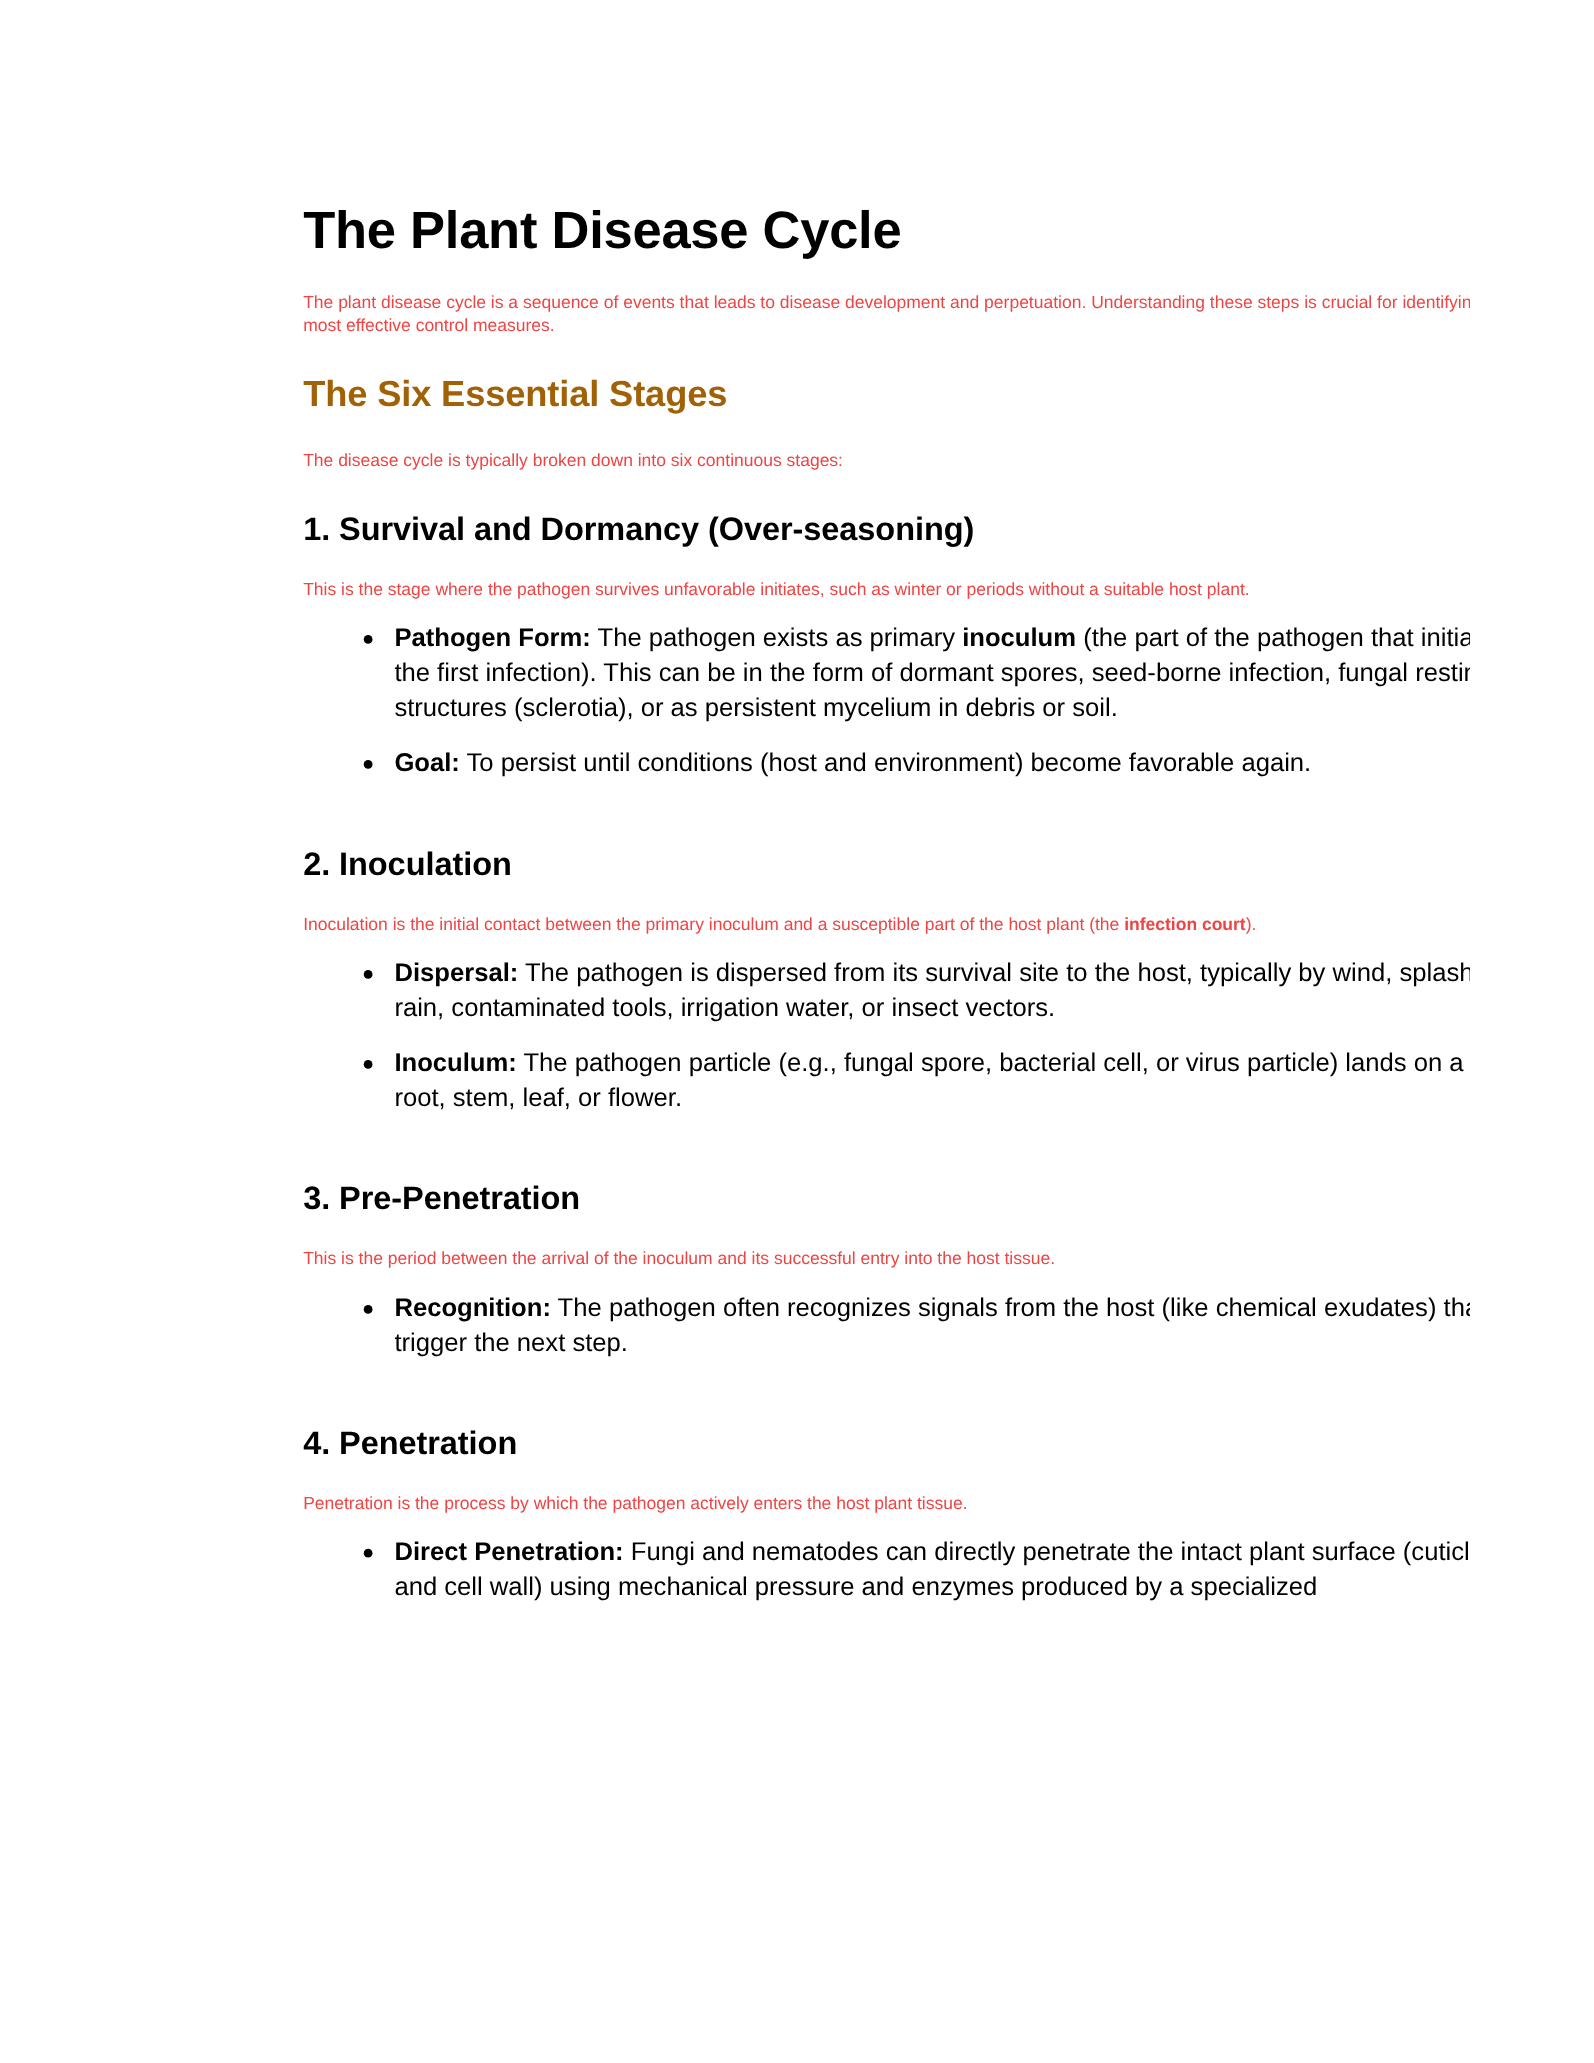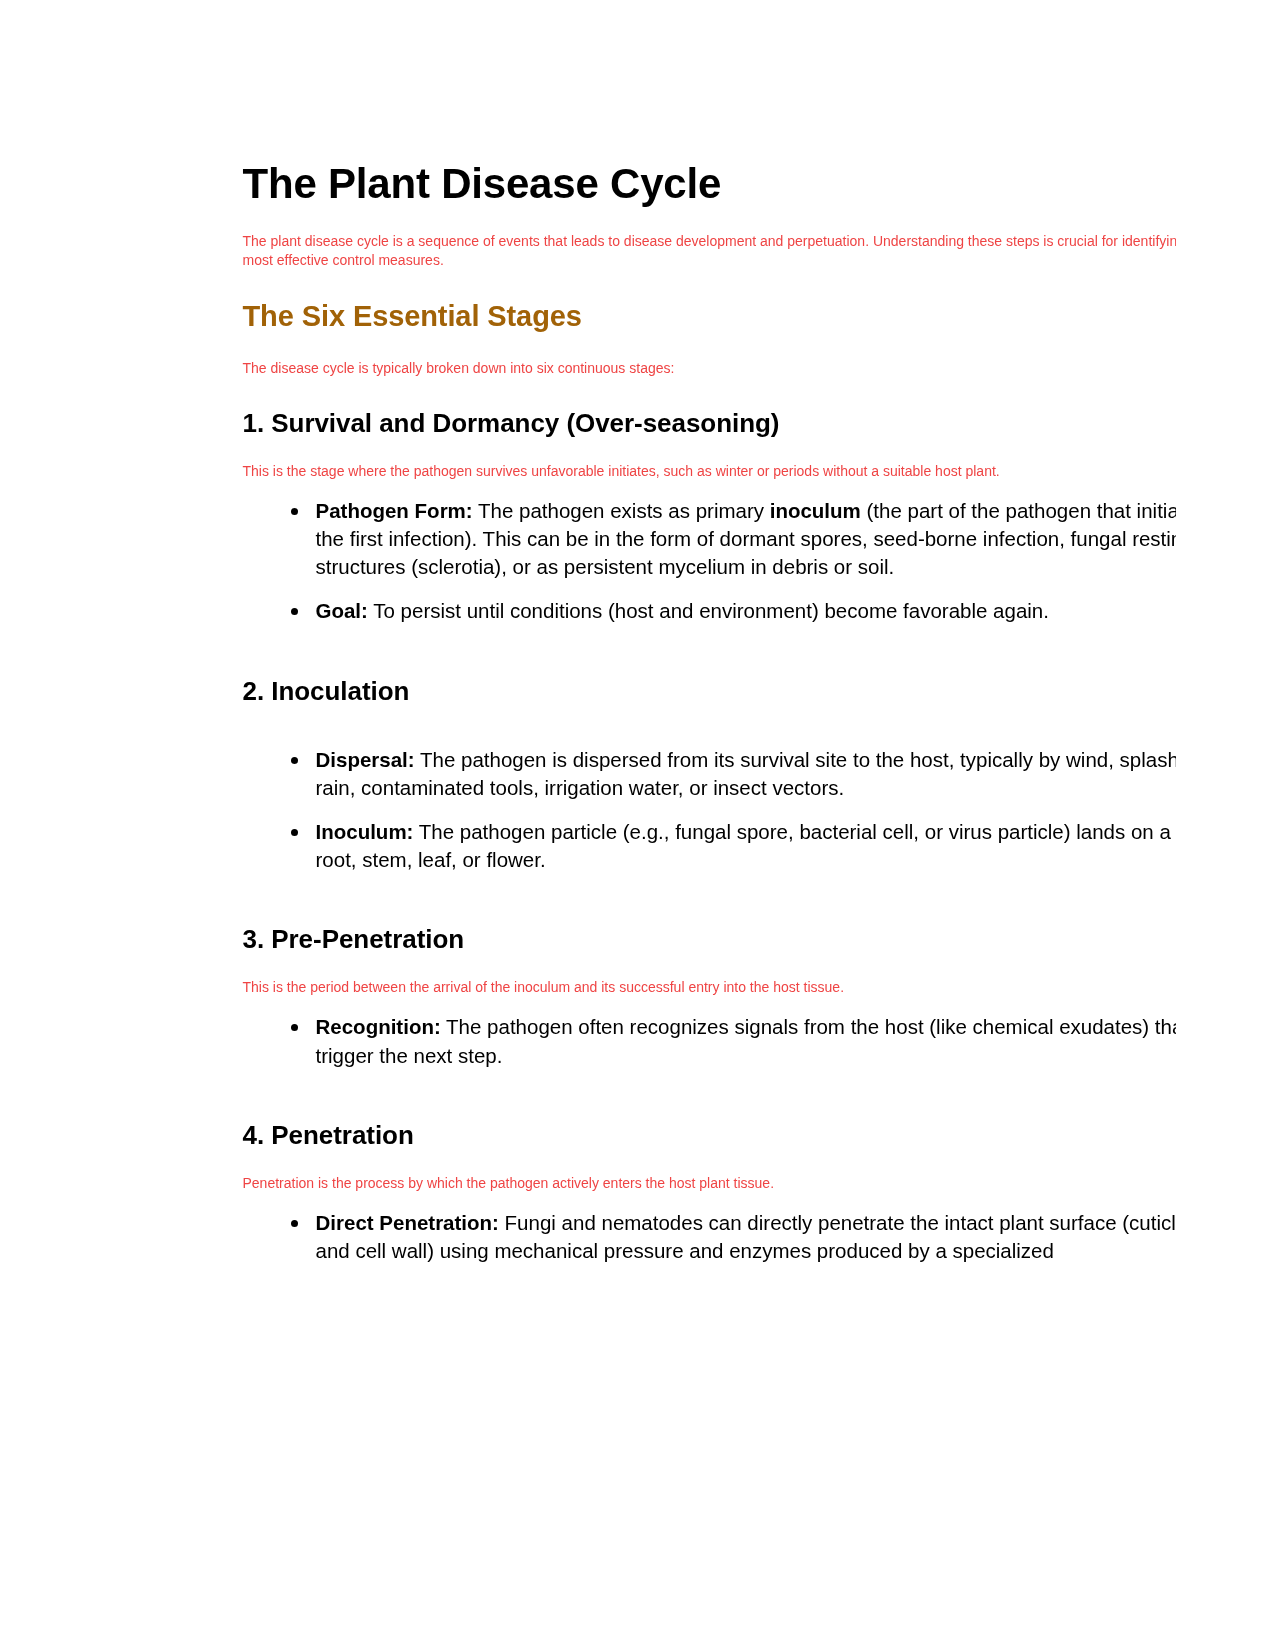--- a/index.html
+++ b/index.html
@@ -132,20 +132,21 @@
       </li>
       <li>
         <span class="bullet-dot"></span><span class="b">Goal:</span><span> To persist until conditions (host and environment) become favorable again.</span>
       </li>
     </ul>
 
     <div class="gap-list-h3"></div>
 
     <h3 class="stage-heading">2. Inoculation</h3>
     <div class="gap-h3-para"></div>
+    <p class="para"><span>Inoculation is the initial contact between the primary inoculum and a susceptible part of the host plant (the </span><span class="b">infection court</span><span>).</span></p>
     <ul class="bullets">
       <li>
         <span class="bullet-dot"></span><span class="b">Dispersal:</span><span> The pathogen is dispersed from its survival site to the host, typically by wind, splashing rain, contaminated tools, irrigation water, or insect vectors.</span>
       </li>
       <li>
         <span class="bullet-dot"></span><span class="b">Inoculum:</span><span> The pathogen particle (e.g., fungal spore, bacterial cell, or virus particle) lands on a root, stem, leaf, or flower.</span>
       </li>
     </ul>
 
     <div class="gap-list-h3"></div>

